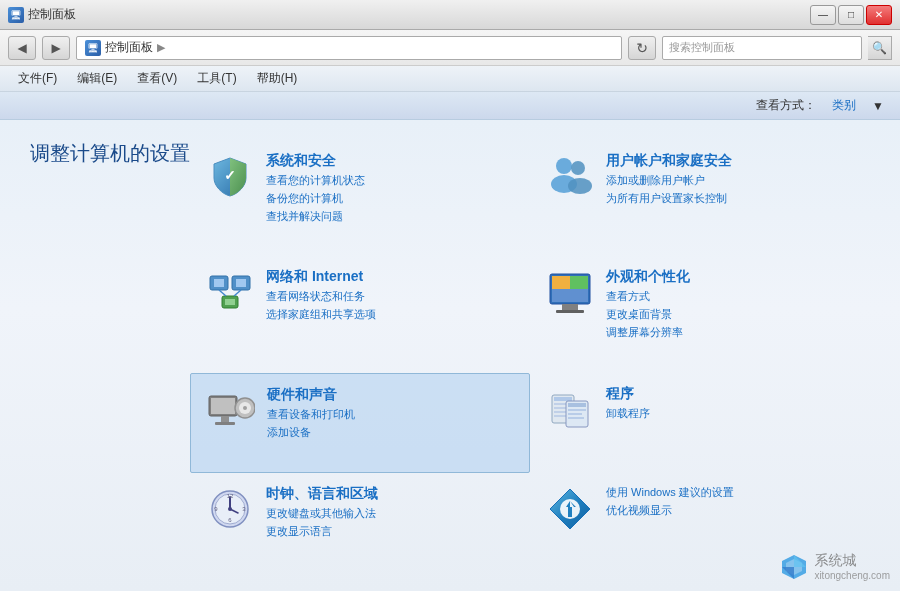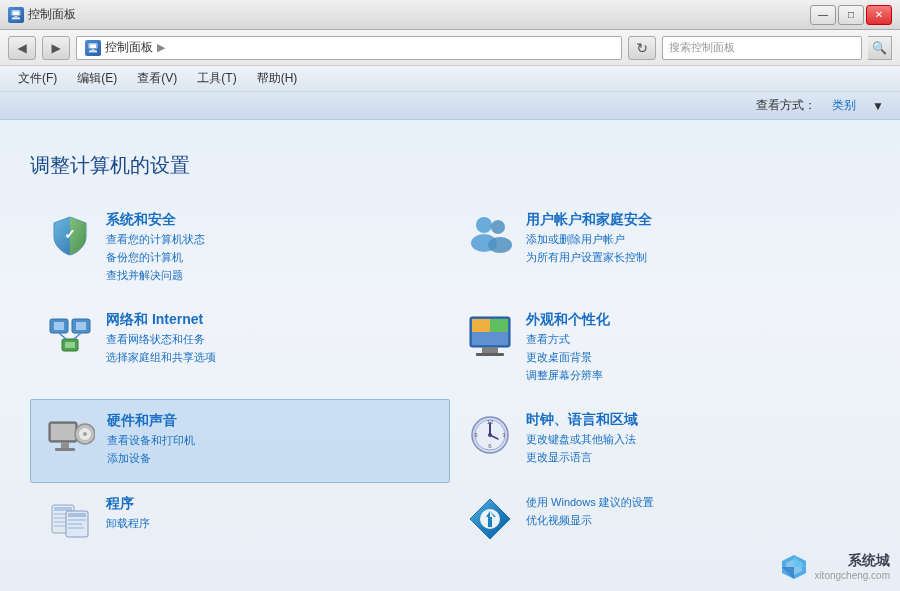--- a/index.html
+++ b/index.html
@@ -153,22 +153,21 @@
       color: #333;
       cursor: pointer;
       border-radius: 2px;
     }
 
     
     .main-content {
       height: calc(591px - 30px - 36px - 26px - 28px);
       background: linear-gradient(to bottom, #e8f0f8 0%, #f0f4fa 40%, #e8eef5 100%);
       display: flex;
-      flex-direction: column;
-      padding: 32px 30px;
+      padding: 20px 30px;
     }
 
     
     .view-bar {
       height: 28px;
       background: linear-gradient(to bottom, #dde8f4, #ccd8ec);
       display: flex;
       align-items: center;
       justify-content: space-between;
       padding: 0 16px;
@@ -412,41 +411,20 @@
       </div>
       <div class="cat-text">
         <span class="cat-title">硬件和声音</span>
         <a class="cat-link">查看设备和打印机</a>
         <a class="cat-link">添加设备</a>
       </div>
     </div>
 
     <div class="category-item">
       <div class="cat-icon">
-        <svg width="48" height="44" viewBox="0 0 48 44">
-          <circle cx="24" cy="22" r="18" fill="#d0d8f0" stroke="#8090c0" stroke-width="1.5"></circle>
-          <circle cx="24" cy="22" r="15" fill="#e8eef8" stroke="#a0acd0" stroke-width="1"></circle>
-          <line x1="24" y1="22" x2="24" y2="10" stroke="#404080" stroke-width="2" stroke-linecap="round"></line>
-          <line x1="24" y1="22" x2="32" y2="26" stroke="#404080" stroke-width="1.5" stroke-linecap="round"></line>
-          <circle cx="24" cy="22" r="2" fill="#404080"></circle>
-          <text x="24" y="11" text-anchor="middle" font-size="6" fill="#606080">12</text>
-          <text x="24" y="35" text-anchor="middle" font-size="6" fill="#606080">6</text>
-          <text x="10" y="24" text-anchor="middle" font-size="6" fill="#606080">9</text>
-          <text x="38" y="24" text-anchor="middle" font-size="6" fill="#606080">3</text>
-        </svg>
-      </div>
-      <div class="cat-text">
-        <span class="cat-title">时钟、语言和区域</span>
-        <a class="cat-link">更改键盘或其他输入法</a>
-        <a class="cat-link">更改显示语言</a>
-      </div>
-    </div>
-
-    <div class="category-item">
-      <div class="cat-icon">
         <svg width="44" height="44" viewBox="0 0 44 44">
           <rect x="4" y="8" width="22" height="28" rx="2" fill="#e0e8f0" stroke="#90a8c0" stroke-width="1"></rect>
           <rect x="6" y="10" width="18" height="4" fill="#b0c8e8"></rect>
           <rect x="6" y="16" width="18" height="2" fill="#c0d0e8"></rect>
           <rect x="6" y="20" width="14" height="2" fill="#c0d0e8"></rect>
           <rect x="6" y="24" width="16" height="2" fill="#c0d0e8"></rect>
           <rect x="6" y="28" width="12" height="2" fill="#c0d0e8"></rect>
           <rect x="18" y="14" width="22" height="26" rx="2" fill="#dde8f4" stroke="#8898c0" stroke-width="1"></rect>
           <rect x="20" y="16" width="18" height="4" fill="#a8c0e0"></rect>
           <rect x="20" y="22" width="18" height="2" fill="#b8cce8"></rect>
@@ -455,20 +433,41 @@
         </svg>
       </div>
       <div class="cat-text">
         <span class="cat-title">程序</span>
         <a class="cat-link">卸载程序</a>
       </div>
     </div>
 
     <div class="category-item">
       <div class="cat-icon">
+        <svg width="48" height="44" viewBox="0 0 48 44">
+          <circle cx="24" cy="22" r="18" fill="#d0d8f0" stroke="#8090c0" stroke-width="1.5"></circle>
+          <circle cx="24" cy="22" r="15" fill="#e8eef8" stroke="#a0acd0" stroke-width="1"></circle>
+          <line x1="24" y1="22" x2="24" y2="10" stroke="#404080" stroke-width="2" stroke-linecap="round"></line>
+          <line x1="24" y1="22" x2="32" y2="26" stroke="#404080" stroke-width="1.5" stroke-linecap="round"></line>
+          <circle cx="24" cy="22" r="2" fill="#404080"></circle>
+          <text x="24" y="11" text-anchor="middle" font-size="6" fill="#606080">12</text>
+          <text x="24" y="35" text-anchor="middle" font-size="6" fill="#606080">6</text>
+          <text x="10" y="24" text-anchor="middle" font-size="6" fill="#606080">9</text>
+          <text x="38" y="24" text-anchor="middle" font-size="6" fill="#606080">3</text>
+        </svg>
+      </div>
+      <div class="cat-text">
+        <span class="cat-title">时钟、语言和区域</span>
+        <a class="cat-link">更改键盘或其他输入法</a>
+        <a class="cat-link">更改显示语言</a>
+      </div>
+    </div>
+
+    <div class="category-item">
+      <div class="cat-icon">
         <svg width="48" height="48" viewBox="0 0 48 48">
           <defs>
             <linearGradient id="ease-grad" x1="0%" y1="0%" x2="100%" y2="100%">
               <stop offset="0%" style="stop-color:#60b8e0"></stop>
               <stop offset="50%" style="stop-color:#2080c0"></stop>
               <stop offset="100%" style="stop-color:#1060a0"></stop>
             </linearGradient>
           </defs>
           <path d="M24 4 L34 14 L44 24 L34 34 L24 44 L14 34 L4 24 L14 14 Z" fill="url(#ease-grad)" stroke="#1870b8" stroke-width="1"></path>
           <circle cx="24" cy="24" r="10" fill="white" opacity="0.9"></circle>
@@ -486,16 +485,16 @@
 </div>
 
 <div class="watermark">
   <svg class="watermark-logo" width="28" height="28" viewBox="0 0 28 28">
     <polygon points="14,2 26,8 26,20 14,26 2,20 2,8" fill="#1a90e0" opacity="0.9"></polygon>
     <polygon points="14,6 22,10 22,18 14,22 6,18 6,10" fill="white" opacity="0.3"></polygon>
     <polygon points="14,2 26,14 14,14" fill="#40b8f0" opacity="0.7"></polygon>
     <polygon points="2,14 14,14 14,26" fill="#0860c0" opacity="0.8"></polygon>
   </svg>
   <div>
-    <div class="watermark-text" style="color:#0f172a;font-weight:bold;font-size:14px;text-align:right;">系统城</div>
+    <div class="watermark-text" style="color:#737373;font-weight:normal;font-size:14px;">系统城</div>
     <div class="watermark-text" style="color:#888;font-size:10px;">xitongcheng.com</div>
   </div>
 </div>
 
 </body></html>

